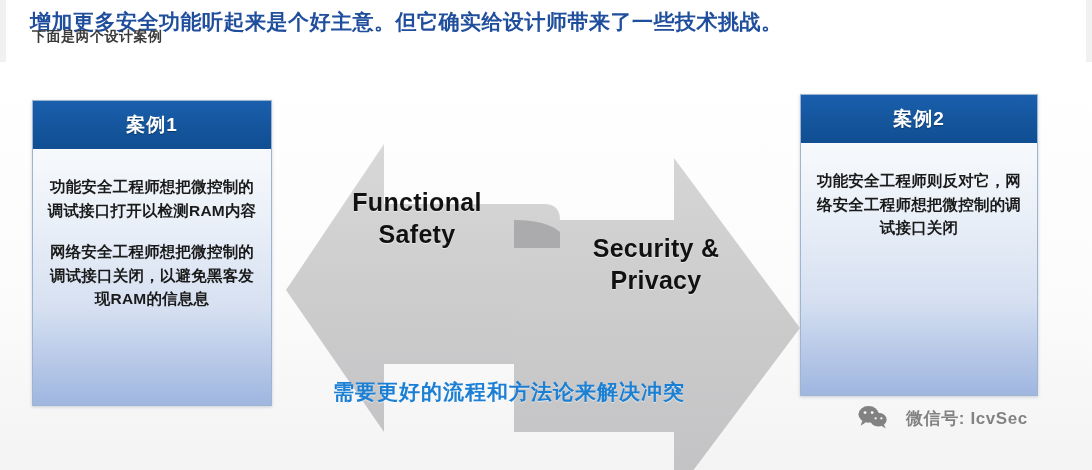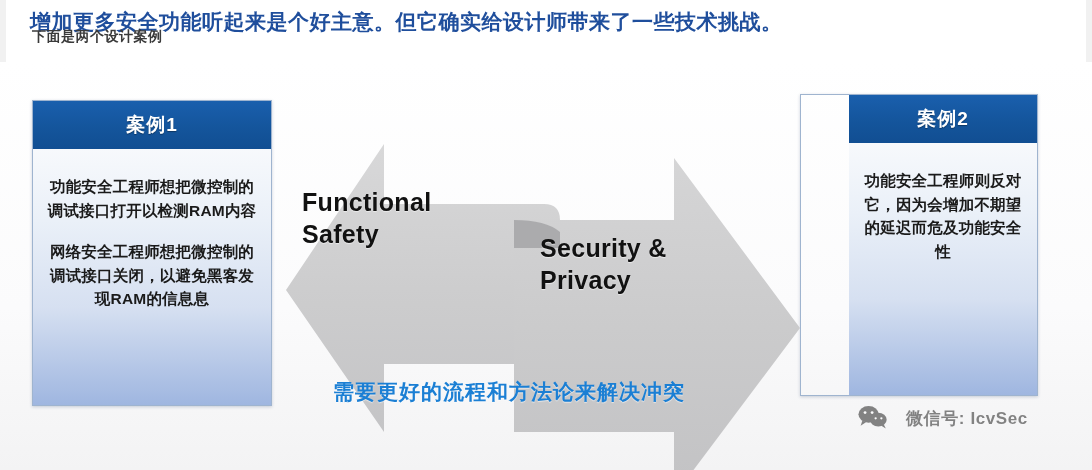--- a/index.html
+++ b/index.html
@@ -66,21 +66,21 @@
   }
 
   
   .case-box {
     position: absolute;
     border: 1px solid #9fb4cf;
     box-shadow: 0 1px 3px rgba(90,110,140,.30);
     overflow: hidden;
   }
   .case-box.left  { left: 32px;  top: 38px; width: 240px; height: 306px; }
-  .case-box.right { left: 800px; top: 32px; width: 238px; height: 302px; padding-left: 48px; }
+  .case-box.right { left: 800px; top: 32px; width: 238px; height: 302px; }
 
   .case-head {
     height: 48px;
     background: #15559e;
     background: linear-gradient(180deg,#1a5fad 0%, #14559c 55%, #114e92 100%);
     color: #ffffff;
     display: flex;
     align-items: center;
     justify-content: center;
     font-size: 19px;
@@ -115,21 +115,21 @@
     position: absolute;
     left: 276px;
     top: 70px;
     width: 530px;
     height: 230px;
   }
   #arrow-wrap svg { display: block; width: 530px; height: 230px; overflow: visible; }
 
   .arrow-label {
     position: absolute;
-    text-align: left;
+    text-align: center;
     font-size: 25px;
     font-weight: 600;
     color: #111111;
     line-height: 1.28;
     letter-spacing: .3px;
     text-shadow: 0 1px 1px rgba(255,255,255,.55);
   }
   #label-left  { left: 26px;  top: 54px;  width: 230px; }
   #label-right { left: 264px; top: 100px; width: 232px; }
 
@@ -183,21 +183,21 @@
       <div class="case-head">案例1</div>
       <div class="case-body">
         <div class="case-para">功能安全工程师想把微控制的调试接口打开以检测RAM内容</div>
         <div class="case-para">网络安全工程师想把微控制的调试接口关闭，以避免黑客发现RAM的信息息</div>
       </div>
     </div>
 
     <div class="case-box right">
       <div class="case-head">案例2</div>
       <div class="case-body">
-        <div class="case-para">功能安全工程师则反对它，因为会增加不期望的延迟而危及功能安全性</div>
+        <div class="case-para">功能安全工程师则反对它，网络安全工程师想把微控制的调试接口关闭</div>
       </div>
     </div>
 
     <div id="arrow-wrap">
       <svg viewBox="0 0 530 230" xmlns="http://www.w3.org/2000/svg">
         <defs>
           <linearGradient id="gLeft" x1="0" y1="0" x2="0" y2="1">
             <stop offset="0" stop-color="#d8d8d9"></stop>
             <stop offset="0.5" stop-color="#cdcdce"></stop>
             <stop offset="1" stop-color="#c4c4c6"></stop>

